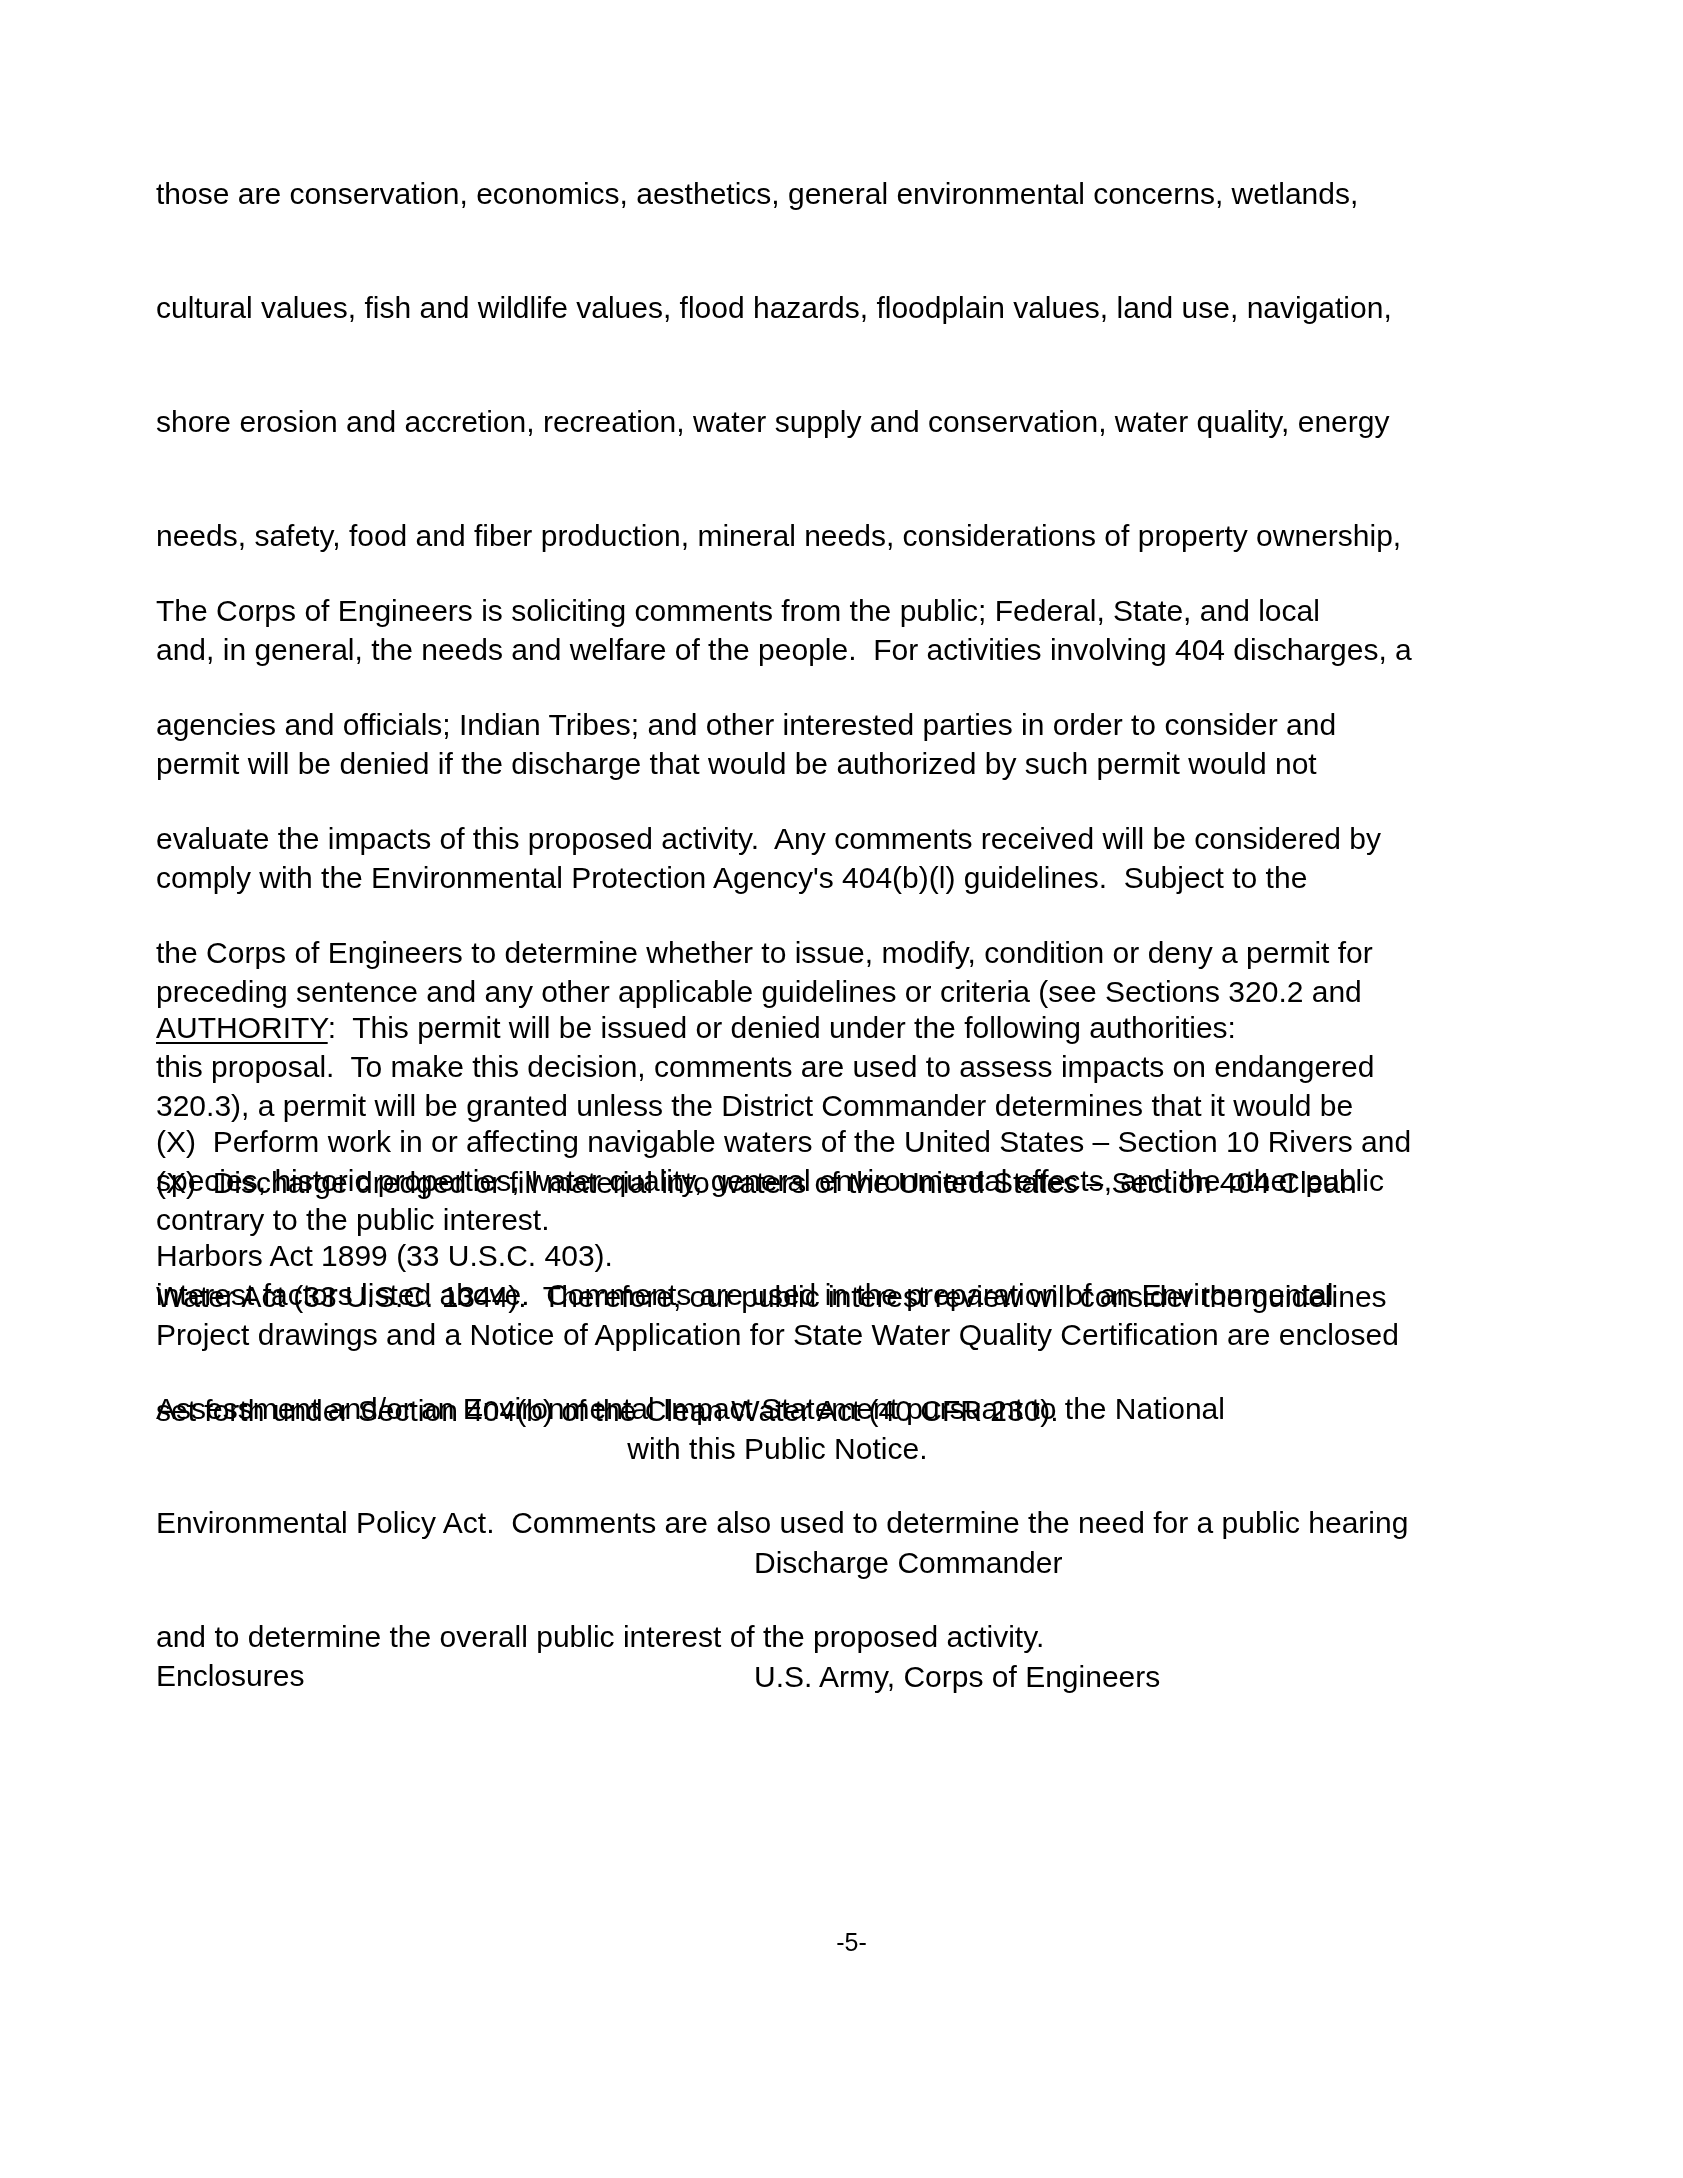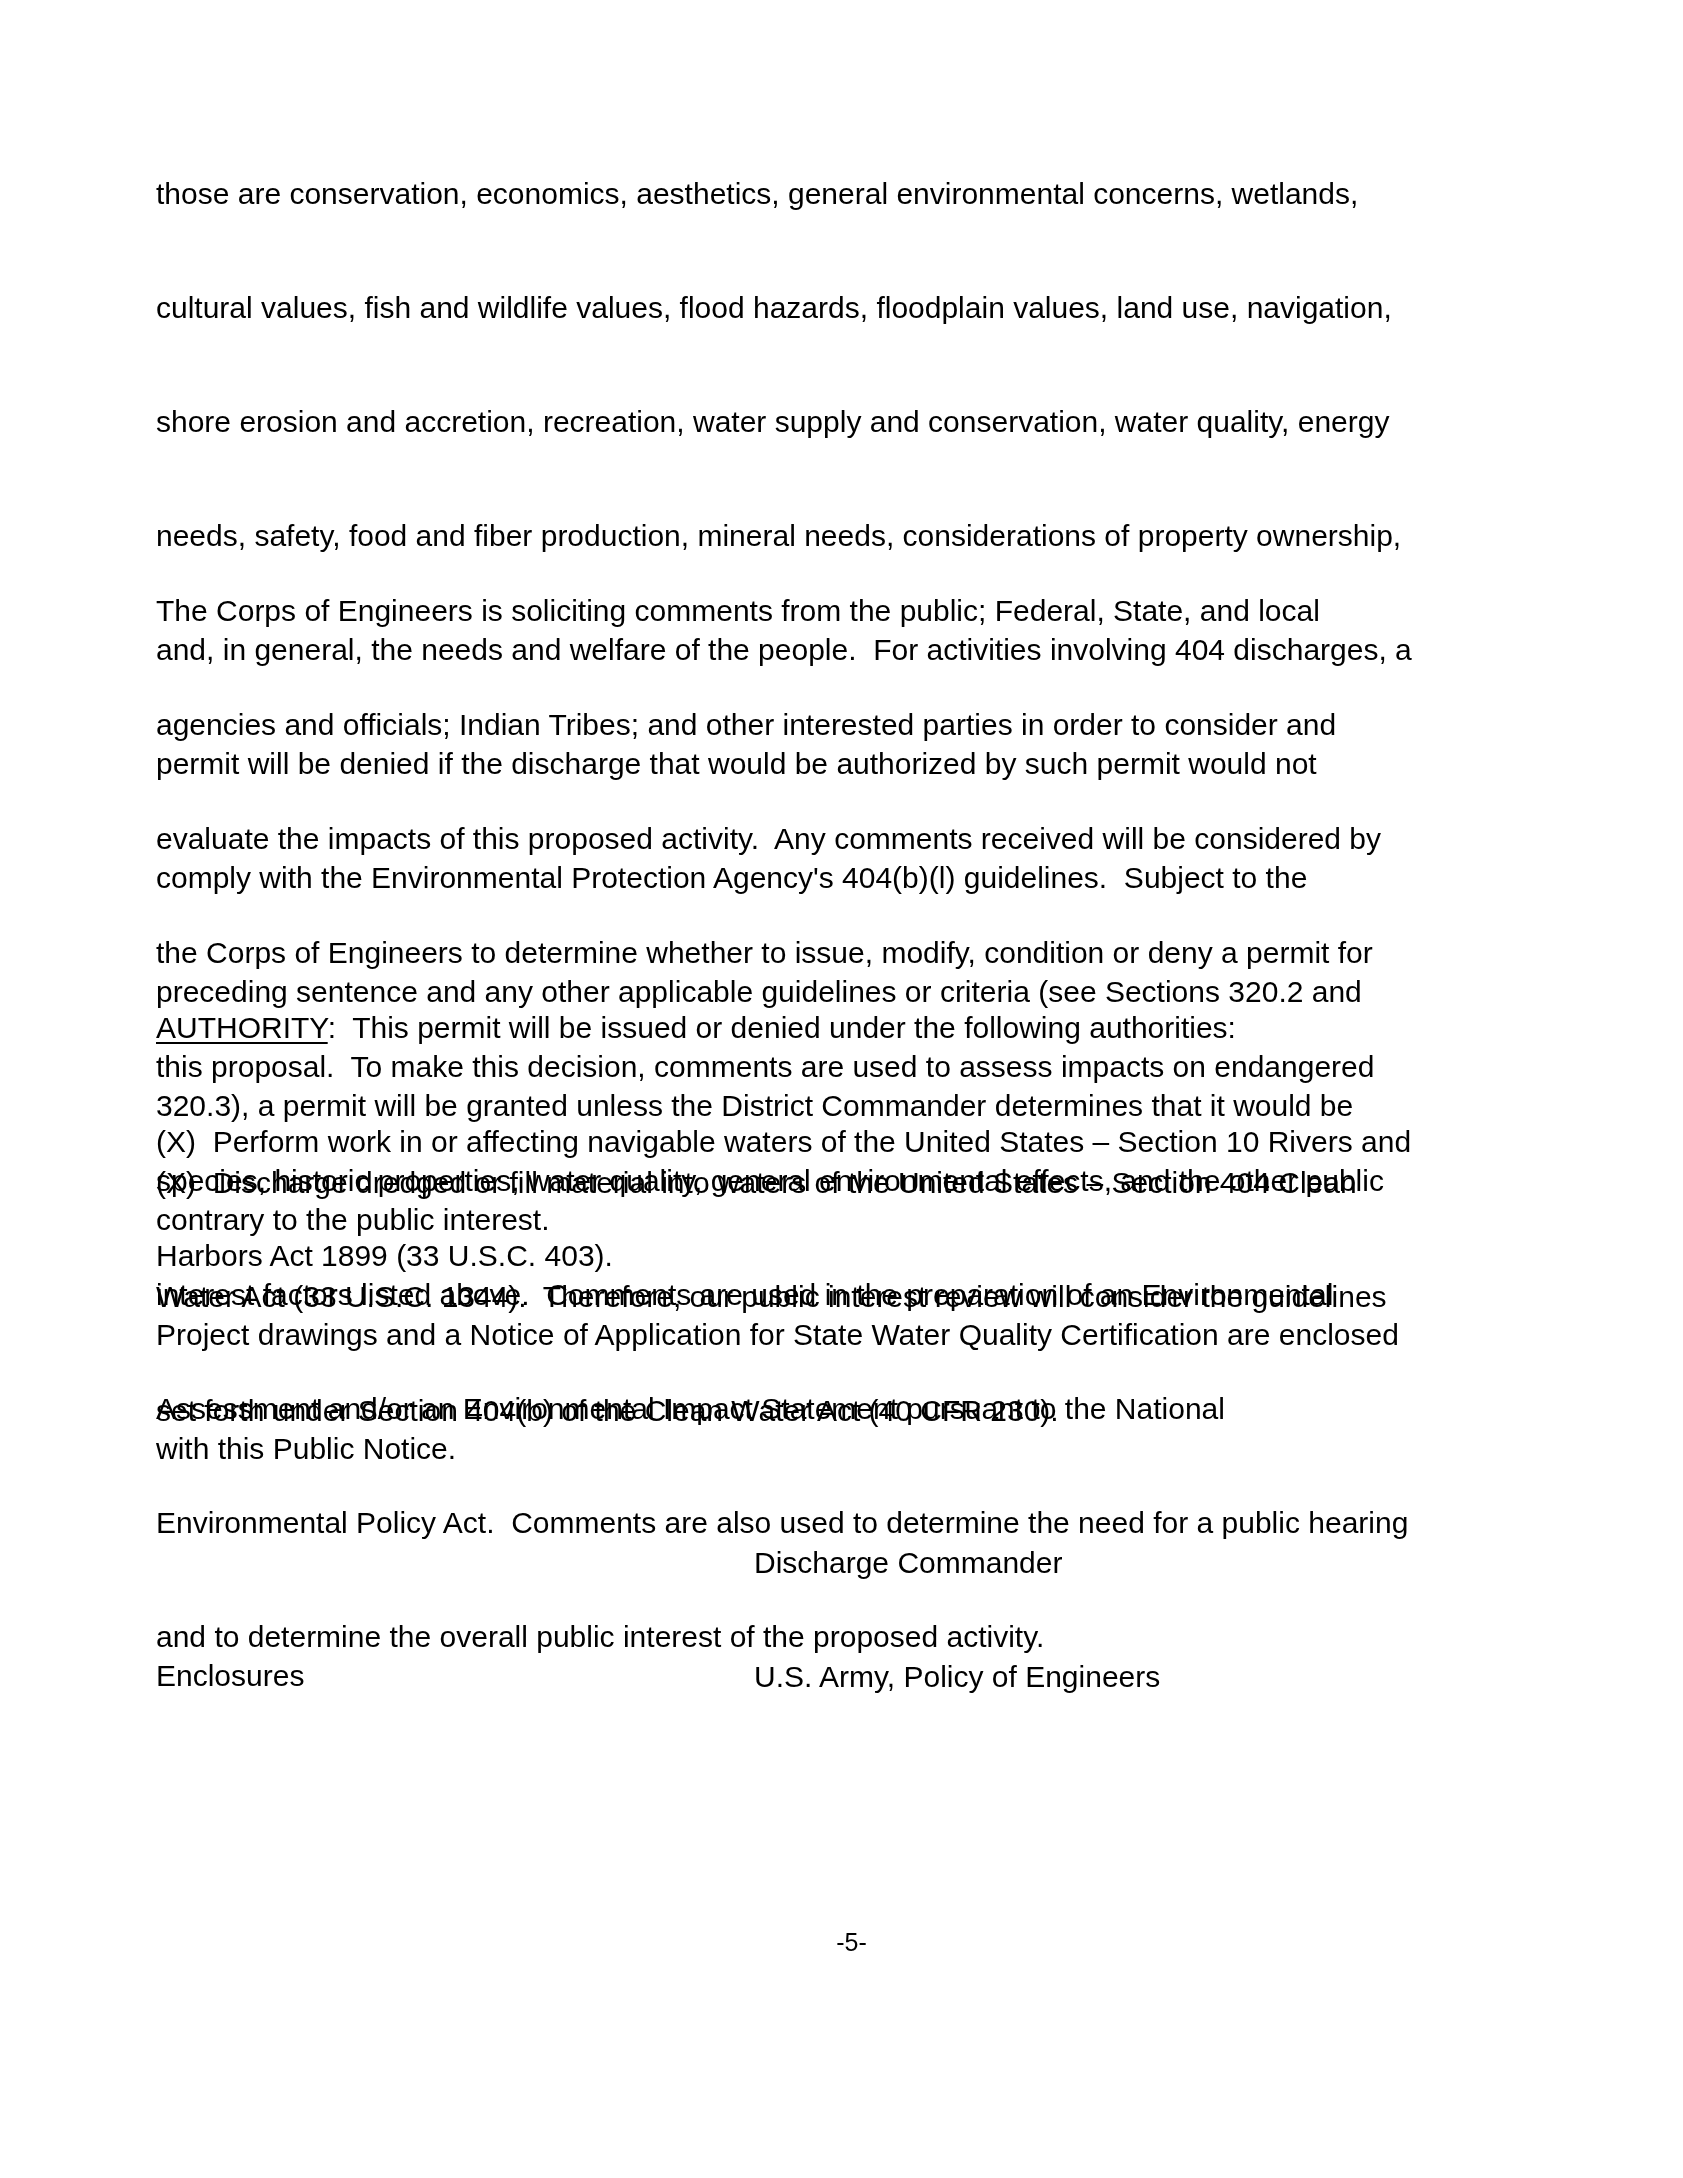--- a/index.html
+++ b/index.html
@@ -11,21 +11,21 @@
     position: absolute; left: 156px;
     font-size: 30px; line-height: 38px;
     white-space: pre;
   }
   .line { display: block; height: 38px; }
   .u { text-decoration: underline; text-underline-offset: 4px; text-decoration-thickness: 2px; }
   #p1 { top: 99px; }
   #p2 { top: 516px; }
   #p3 { top: 933px; }
   #p4 { top: 1088px; }
-  #p5 { top: 1240px; }
+  #p5 { top: 1240px; text-align: center; }
   #sig { top: 1468px; left: 754px; }
   #encl { top: 1581px; }
   #pagenum { position: absolute; top: 1923px; left: 0; width: 1703px; text-align: center;
              font-size: 25px; line-height: 38px; }
 </style>
 </head>
 <body>
 
 <div class="block" id="p1">
   <span class="line">those are conservation, economics, aesthetics, general environmental concerns, wetlands,</span>
@@ -65,21 +65,21 @@
   <span class="line">set forth under Section 404(b) of the Clean Water Act (40 CFR 230).</span>
 </div>
 
 <div class="block" id="p5">
   <span class="line">Project drawings and a Notice of Application for State Water Quality Certification are enclosed</span>
   <span class="line">with this Public Notice.</span>
 </div>
 
 <div class="block" id="sig">
   <span class="line">Discharge Commander</span>
-  <span class="line">U.S. Army, Policy of Engineers</span>
+  <span class="line">U.S. Army, Corps of Engineers</span>
 </div>
 
 <div class="block" id="encl">
   <span class="line">Enclosures</span>
 </div>
 
 <div id="pagenum">-5-</div>
 
 
 </body></html>

